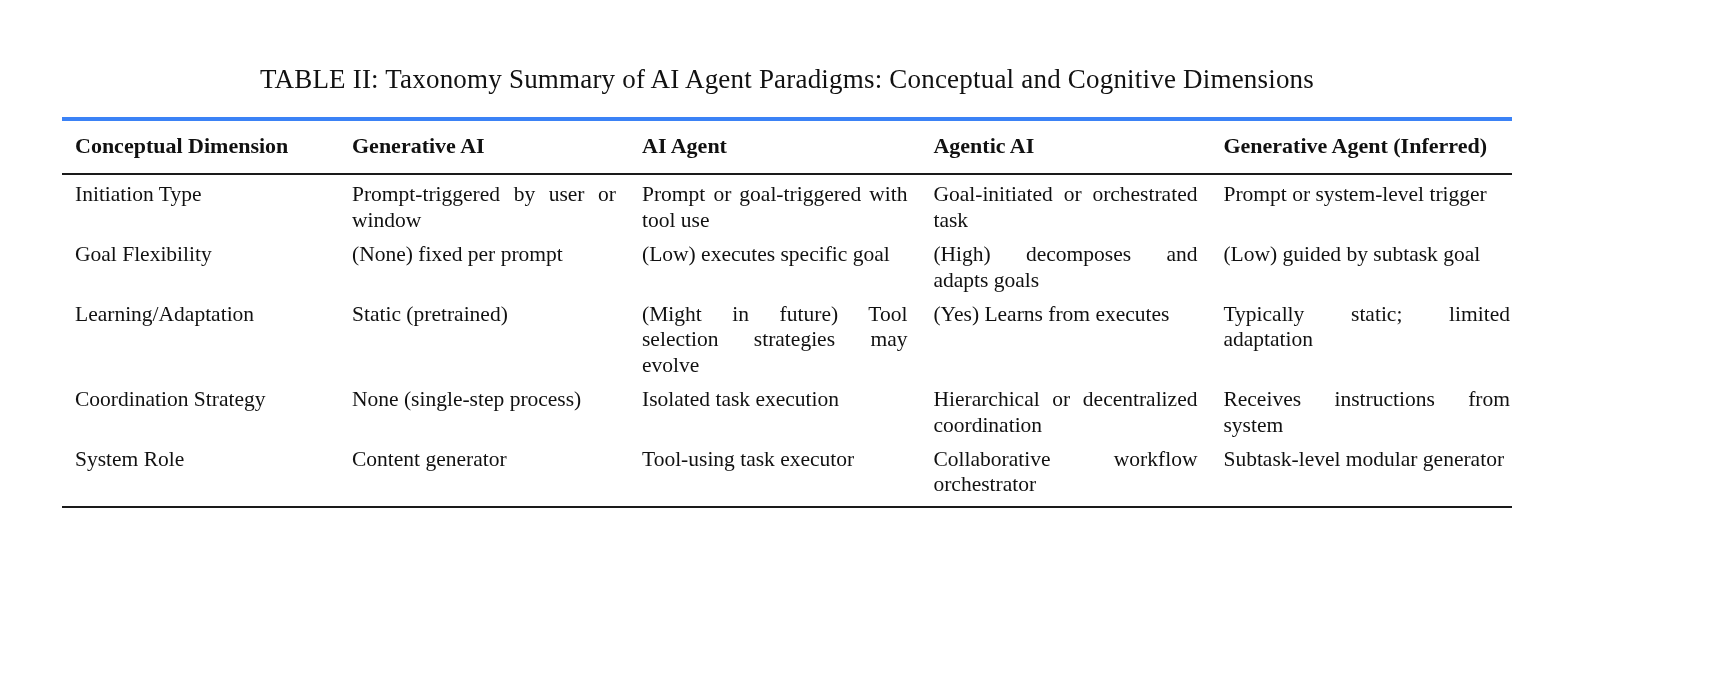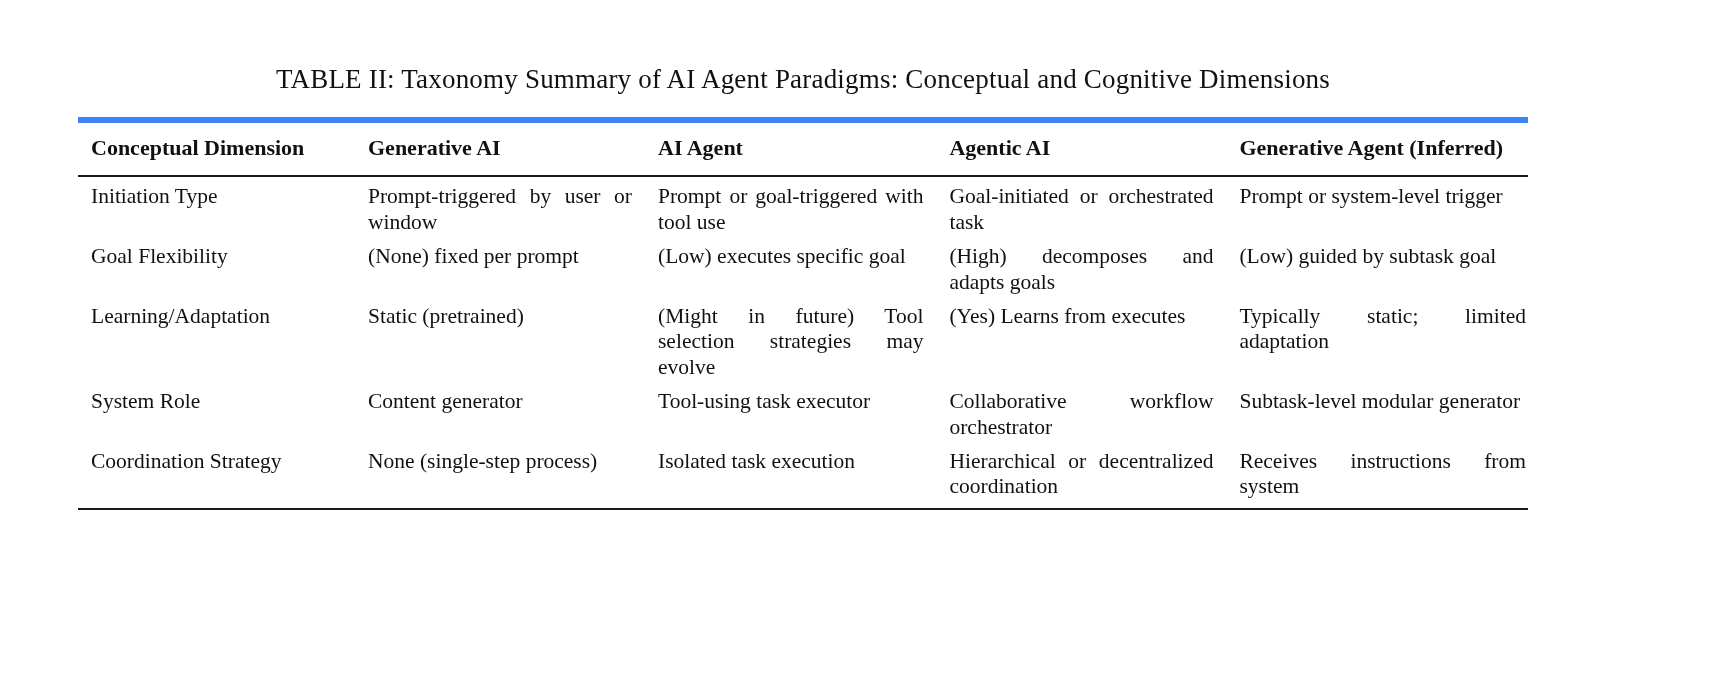--- a/index.html
+++ b/index.html
@@ -7,38 +7,38 @@
     padding: 0;
     background: #ffffff;
     width: 1716px;
     height: 674px;
     overflow: hidden;
     font-family: "Liberation Serif", "DejaVu Serif", serif;
     color: #111111;
   }
   .paper-page {
     position: absolute;
-    left: 78px;
+    left: 62px;
     top: 0;
     width: 1450px;
   }
   .table-title {
     text-align: center;
     font-size: 27px;
     letter-spacing: 0.2px;
     padding-top: 64px;
     margin: 0;
     white-space: nowrap;
   }
   table.taxonomy-table {
     width: 100%;
     border-collapse: collapse;
     table-layout: fixed;
     margin-top: 22px;
-    border-top: 6px solid #3b82f6;
+    border-top: 4px solid #3b82f6;
     border-bottom: 2px solid #1a1a1a;
   }
   thead th {
     font-size: 22px;
     font-weight: bold;
     text-align: justify;
     vertical-align: top;
     line-height: 1.2;
     padding: 12px 26px 14px 0;
     border-bottom: 2px solid #1a1a1a;
@@ -103,28 +103,28 @@
           <td>(Low) guided by subtask goal</td>
         </tr>
         <tr>
           <td>Learning/Adaptation</td>
           <td>Static (pretrained)</td>
           <td>(Might in future) Tool selection strategies may evolve</td>
           <td>(Yes) Learns from executes</td>
           <td>Typically static; limited adaptation</td>
         </tr>
         <tr>
+          <td>Coordination Strategy</td>
+          <td>None (single-step process)</td>
+          <td>Isolated task execution</td>
+          <td>Hierarchical or decentralized coordination</td>
+          <td>Receives instructions from system</td>
+        </tr>
+        <tr>
           <td>System Role</td>
           <td>Content generator</td>
           <td>Tool-using task executor</td>
           <td>Collaborative workflow orchestrator</td>
           <td>Subtask-level modular generator</td>
         </tr>
-        <tr>
-          <td>Coordination Strategy</td>
-          <td>None (single-step process)</td>
-          <td>Isolated task execution</td>
-          <td>Hierarchical or decentralized coordination</td>
-          <td>Receives instructions from system</td>
-        </tr>
       </tbody>
   </table>
 </div>
 
 </body></html>

